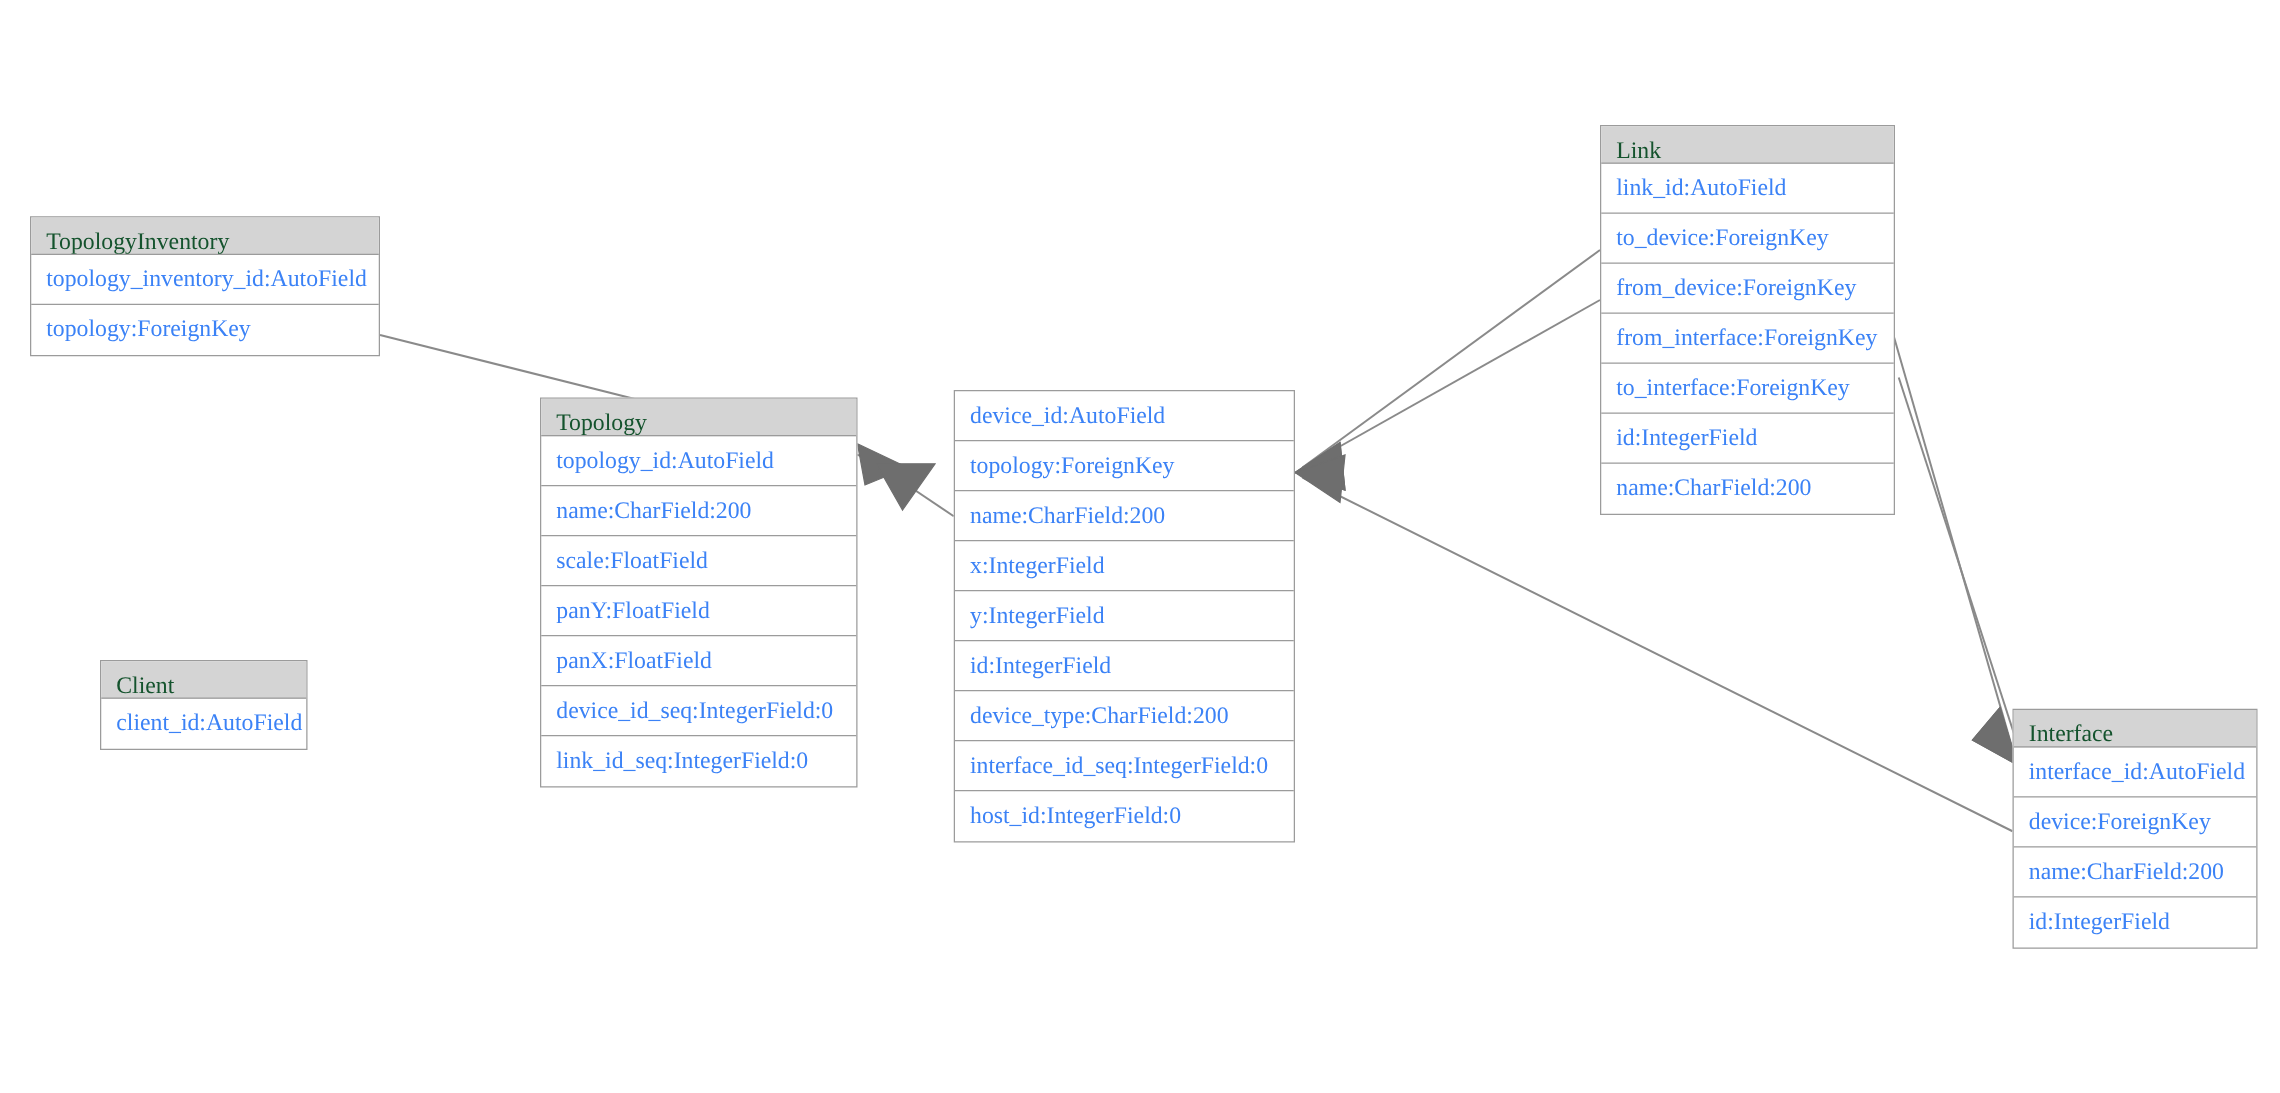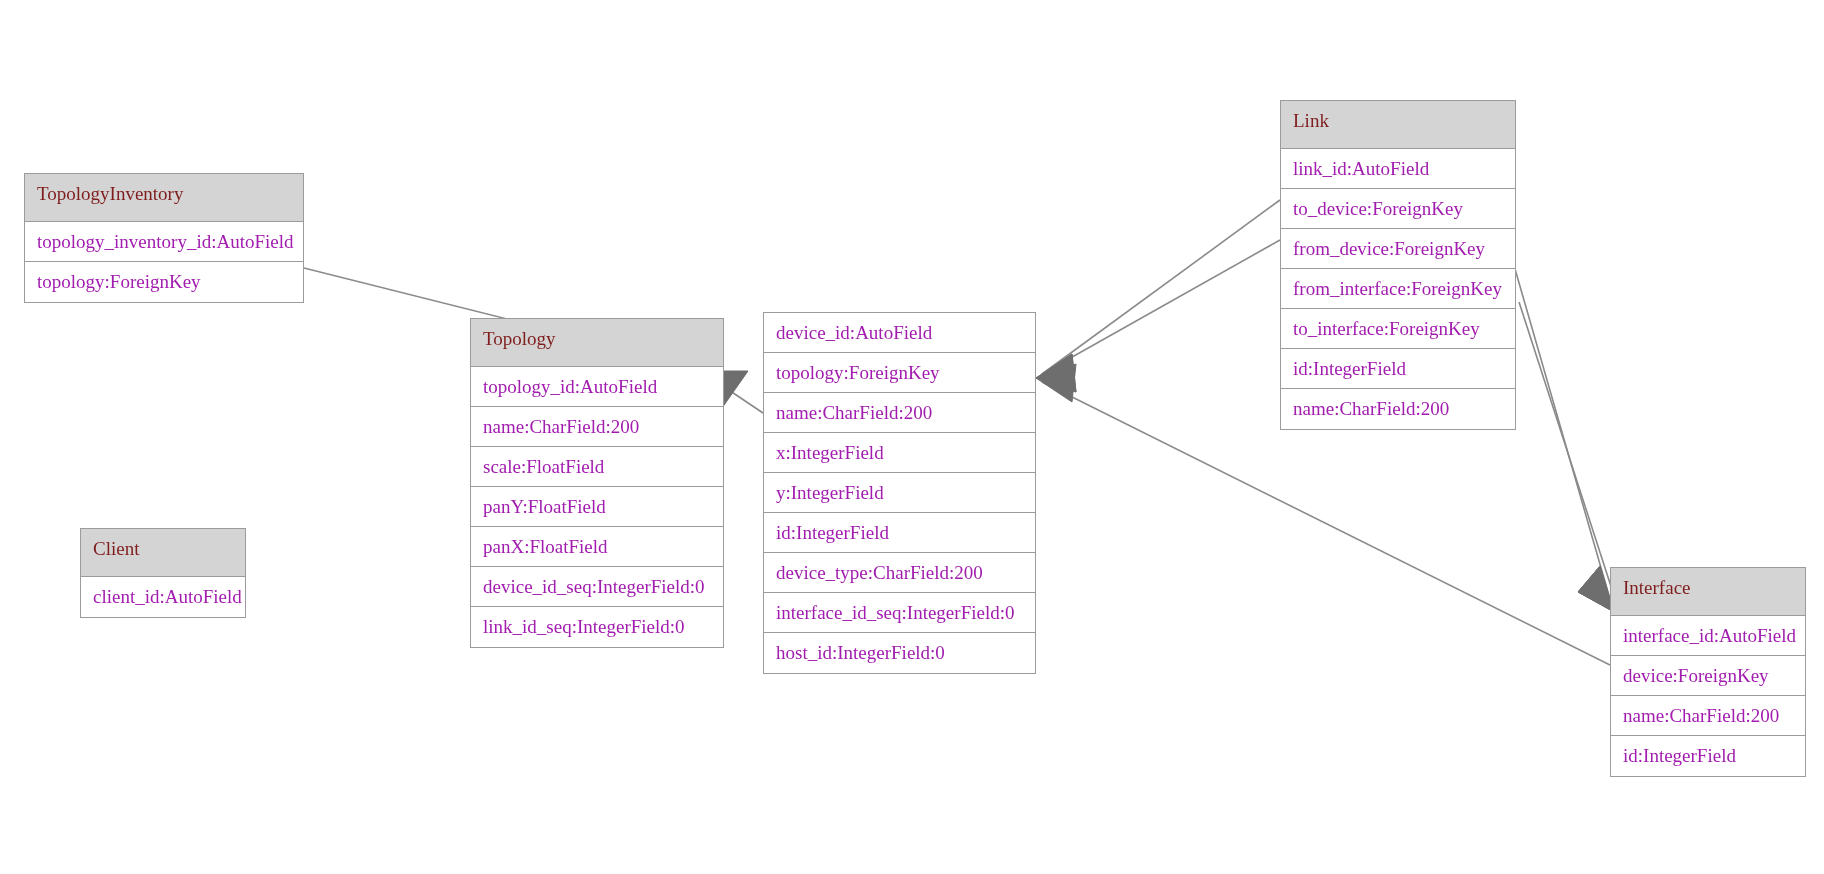--- a/index.html
+++ b/index.html
@@ -27,34 +27,34 @@
     position: absolute;
     box-sizing: border-box;
     border: 1px solid #9b9b9b;
     background: #ffffff;
     z-index: 2;
   }
   .entity-header {
     box-sizing: border-box;
     background: #d4d4d4;
     border-bottom: 1px solid #9b9b9b;
-    color: #7f1d1d;
+    color: #14532d;
     font-size: 19px;
     line-height: 40px;
-    height: 48px;
+    height: 30px;
     padding: 0 12px 0 12px;
     white-space: nowrap;
     overflow: hidden;
   }
   .entity-field {
     box-sizing: border-box;
     height: 40px;
     line-height: 40px;
     border-bottom: 1px solid #9b9b9b;
-    color: #a21caf;
+    color: #3b82f6;
     font-size: 19px;
     padding: 0 0 0 12px;
     white-space: nowrap;
     overflow: hidden;
   }
   .entity-field:last-child {
     border-bottom: none;
   }
 </style>
 </head>
@@ -96,21 +96,21 @@
   <div id="entities-layer">
       <div class="entity" style="left: 24px; top: 173px; width: 280px;">
         <div class="entity-header">TopologyInventory</div>
         <div class="entity-field">topology_inventory_id:AutoField</div>
         <div class="entity-field">topology:ForeignKey</div>
       </div>
       <div class="entity" style="left: 80px; top: 528px; width: 166px;">
         <div class="entity-header">Client</div>
         <div class="entity-field">client_id:AutoField</div>
       </div>
-      <div class="entity" style="left: 470px; top: 318px; width: 254px;">
+      <div class="entity" style="left: 432px; top: 318px; width: 254px;">
         <div class="entity-header">Topology</div>
         <div class="entity-field">topology_id:AutoField</div>
         <div class="entity-field">name:CharField:200</div>
         <div class="entity-field">scale:FloatField</div>
         <div class="entity-field">panY:FloatField</div>
         <div class="entity-field">panX:FloatField</div>
         <div class="entity-field">device_id_seq:IntegerField:0</div>
         <div class="entity-field">link_id_seq:IntegerField:0</div>
       </div>
       <div class="entity" style="left: 763px; top: 312px; width: 273px;">

